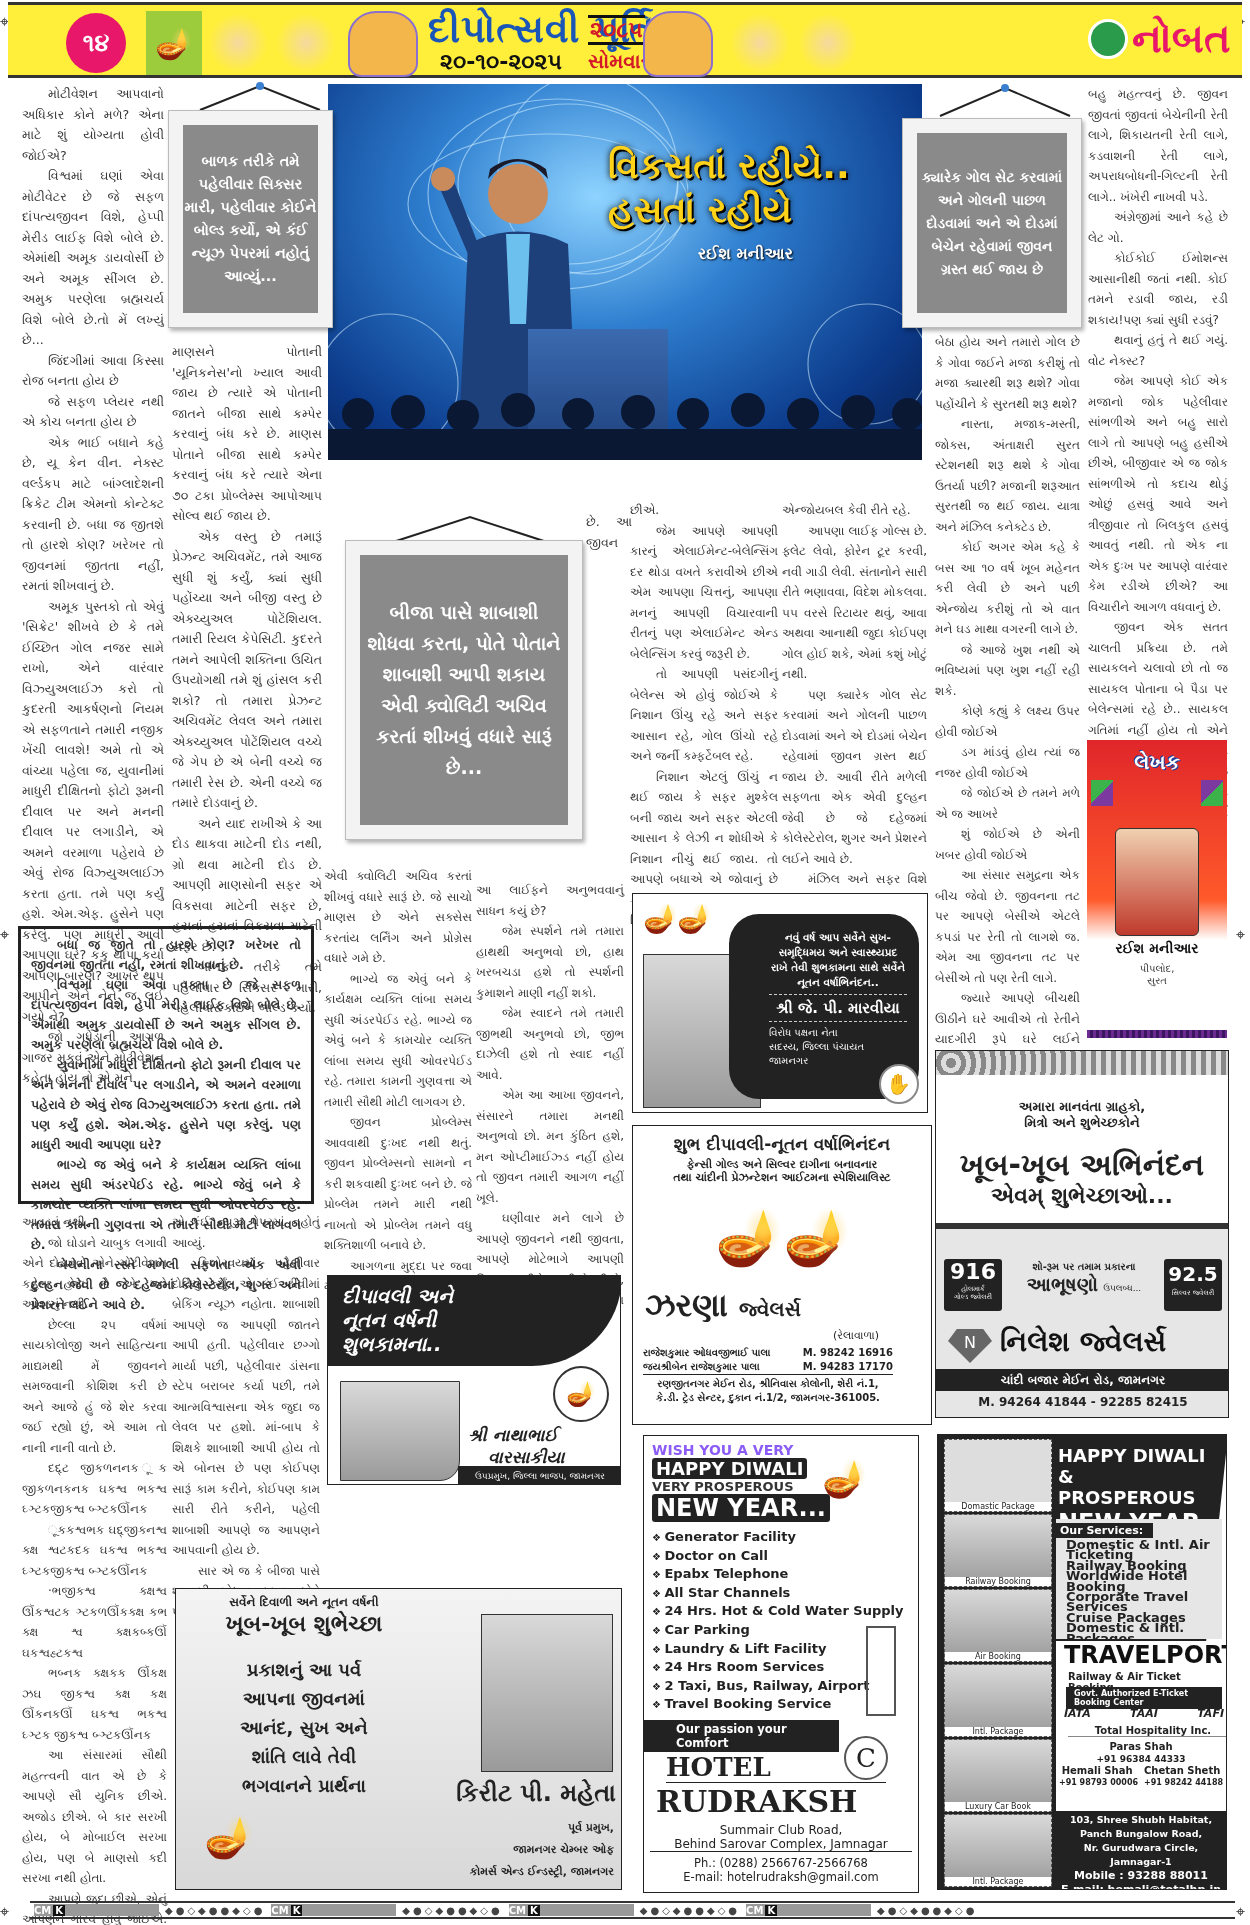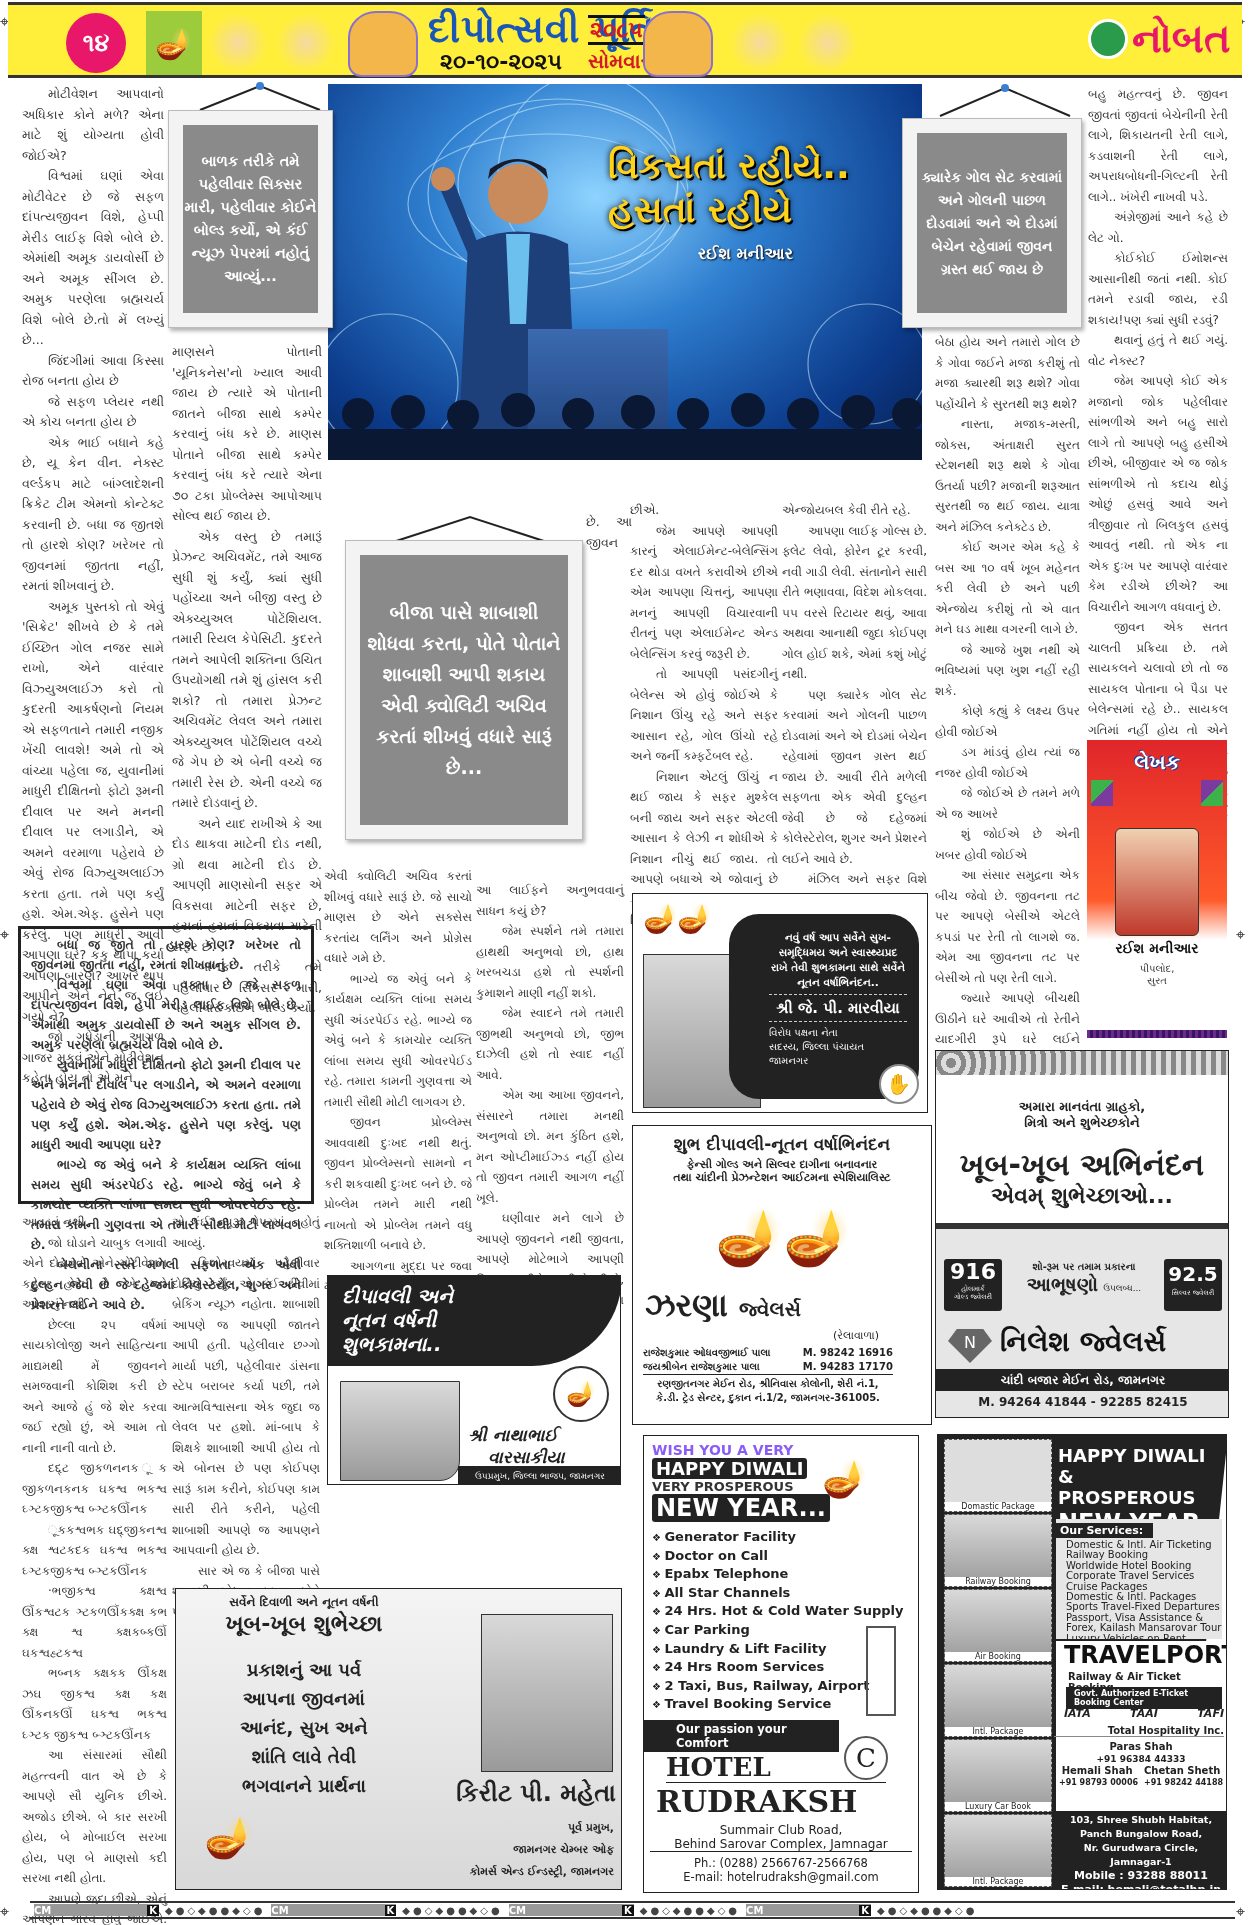--- a/index.html
+++ b/index.html
@@ -34,21 +34,21 @@
 .qbox{border:3px solid #222;padding:6px 10px}
 .qbox .txt{font-weight:bold;font-size:12.6px;line-height:20px}
 
 .ad{border:1.5px solid #222;overflow:hidden}
 .photo{background:linear-gradient(#d9d9d9,#9a9a9a);border:1px solid #333}
 .bullet-list li{list-style:none;font-size:13px;font-weight:bold;line-height:17.6px;font-family:"DejaVu Sans",sans-serif;color:#222}
 .bullet-list li:before{content:"\2756  ";font-size:10px}
 .dark{background:#222;color:#fff}
 
 #ftr{left:30px;top:1901px;width:1205px;height:18px;border-top:2px solid #333;border-bottom:2px solid #333;display:flex;align-items:center;gap:6px;padding:0 4px}
-.cmyk{width:125px;height:12px;background:#999;display:flex;align-items:center;justify-content:space-between;font-size:10px;font-weight:bold;color:#fff}
+.cmyk{width:125px;height:12px;background:#999;display:flex;align-items:center;justify-content:flex-start;font-size:10px;font-weight:bold;color:#fff}
 .cmyk span.k{background:#111;color:#fff;padding:0 2px;margin-left:2px}
 .dots{flex:0 0 auto;font-size:10px;letter-spacing:3px;color:#444}
 </style>
 </head>
 <body>
 
 <div class="abs regmark" style="left:0;top:12px">⌖</div>
 <div class="abs regmark" style="left:1236px;top:12px">⌖</div>
 <div class="abs regmark" style="left:0;top:1902px">⌖</div>
 <div class="abs regmark" style="left:1236px;top:1902px">⌖</div>
@@ -404,21 +404,21 @@
         <span style="position:absolute;bottom:0;width:100%;text-align:center;font-size:8px;background:#fff">Intl. Package</span>
       </div>
   </div>
   <div class="abs" style="left:120px;top:10px;color:#fff;font-weight:bold;line-height:21px">
     <div style="font-size:18px">HAPPY DIWALI &amp;</div>
     <div style="font-size:18px">PROSPEROUS</div>
     <div style="font-size:24px;line-height:30px">NEW YEAR</div>
   </div>
   <div class="abs" style="left:118px;top:84px;width:166px;height:120px;background:#e6e6e6">
     <div class="dark" style="display:inline-block;font-size:11px;font-weight:bold;padding:1px 10px 1px 4px">Our Services:</div>
-    <ul style="list-style:none;margin:2px 0 16px 10px;font-size:10px;font-weight:normal;line-height:10.4px">
+    <ul style="list-style:none;margin:2px 0 16px 10px;font-size:13px;font-weight:bold;line-height:10.4px">
       <li>Domestic &amp; Intl. Air Ticketing</li>
       <li>Railway Booking</li>
       <li>Worldwide Hotel Booking</li>
       <li>Corporate Travel Services</li>
       <li>Cruise Packages</li>
       <li>Domestic &amp; Intl. Packages</li>
       <li>Sports Travel-Fixed Departures</li>
       <li>Passport, Visa Assistance &amp;</li>
       <li>Forex, Kailash Mansarovar Tour</li>
       <li>Luxury Vehicles on Rent</li>
@@ -426,21 +426,21 @@
   </div>
   <div class="abs" style="left:118px;top:206px;width:170px;height:170px;background:#fff"></div>
   <div class="abs" style="left:126px;top:206px;font-size:24px;font-weight:bold;color:#111">TRAVELPORT</div>
   <div class="abs" style="left:130px;top:236px;font-size:10px;font-weight:bold">Railway &amp; Air Ticket Booking</div>
   <div class="abs dark" style="left:128px;top:252px;width:156px;font-size:8px;font-weight:bold;text-align:left;padding:2px 8px">Govt. Authorized E-Ticket Booking Center</div>
   <div class="abs" style="left:126px;top:272px;width:160px;display:flex;justify-content:space-between;font-size:11px;font-weight:bold;font-style:italic">
     <span>IATA</span>
     <span>TAAI</span>
     <span>TAFI</span>
   </div>
-  <div class="abs" style="left:116px;top:290px;width:170px;text-align:right;font-size:10px;font-weight:bold;border-bottom:1px solid #888">Total Hospitality Inc.</div>
+  <div class="abs" style="left:130px;top:290px;width:170px;text-align:center;font-size:10px;font-weight:bold;border-bottom:1px solid #888">Total Hospitality Inc.</div>
   <div class="abs" style="left:118px;top:306px;width:170px;text-align:center;font-size:9px;font-weight:bold;line-height:12px">
     <div style="font-size:10px">Paras Shah</div>
     <div>+91 96384 44333</div>
     <div style="display:flex;justify-content:space-around;font-size:10px">
         <span>Hemali Shah</span>
         <span>Chetan Sheth</span>
       </div>
     <div style="display:flex;justify-content:space-around;font-size:8px">
         <span>+91 98793 00006</span>
         <span>+91 98242 44188</span>

